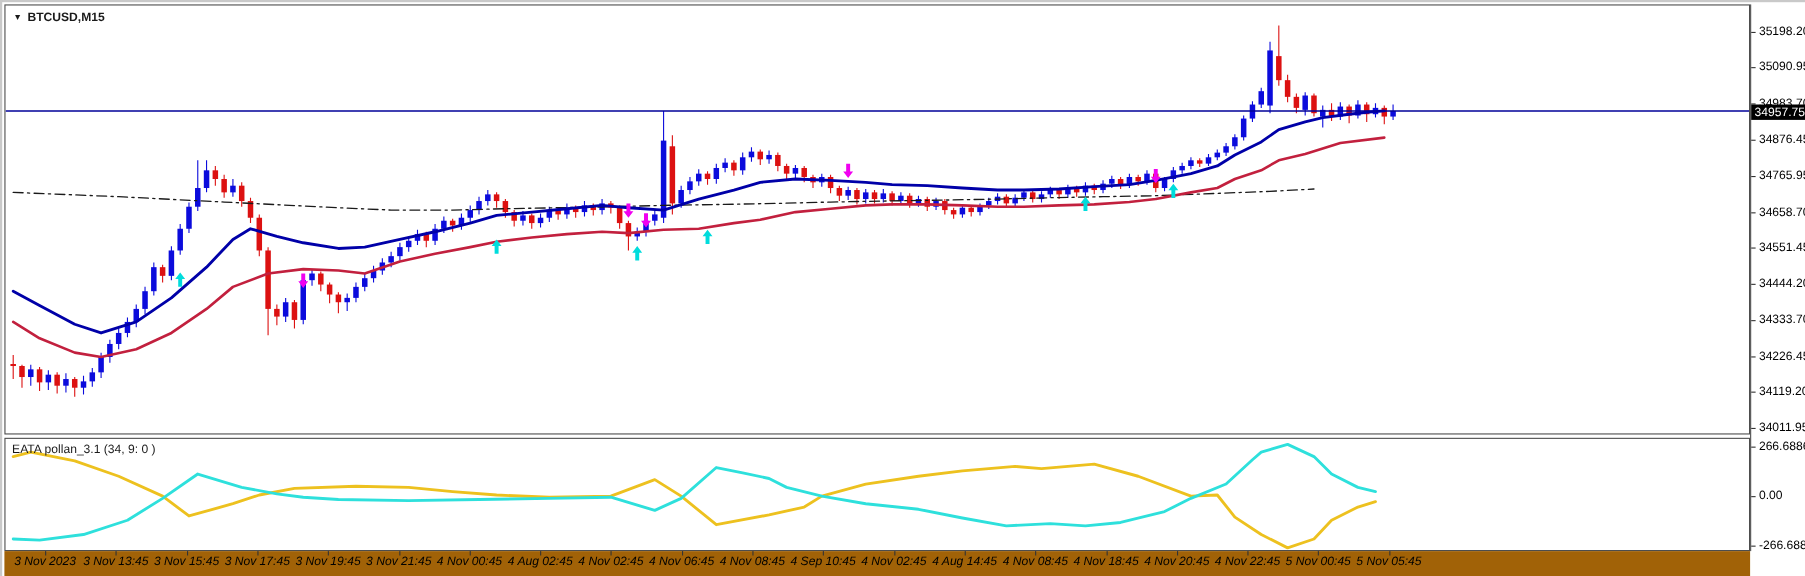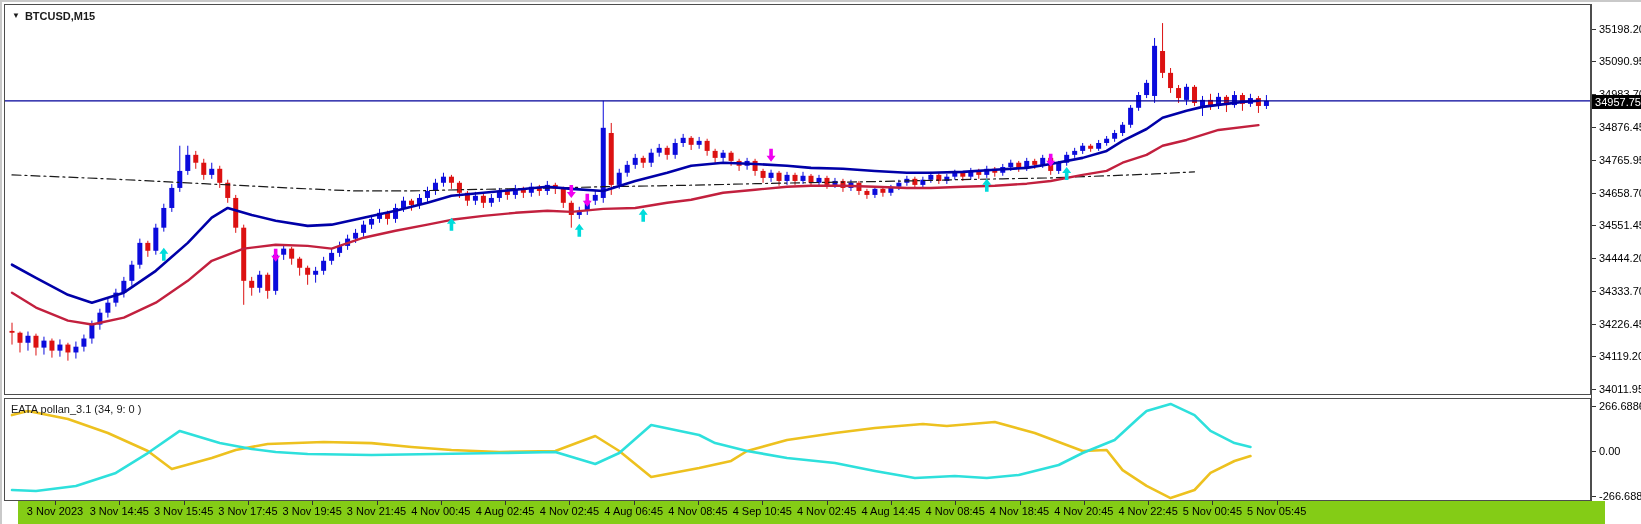--- a/index.html
+++ b/index.html
@@ -5,21 +5,21 @@
   html,body{margin:0;padding:0;background:#e9e9e9;}
   #root{
     position:relative;width:1641px;height:524px;background:#ffffff;
     font-family:"Liberation Sans",sans-serif;color:#000;
     border-top:2px solid #c9c9c9;border-left:2px solid #c9c9c9;box-sizing:border-box;
     overflow:hidden;
   }
   .panel{position:absolute;background:#fff;border:1px solid #4d4d4d;box-sizing:border-box;}
   #main-panel{left:2px;top:2px;width:1587px;height:391px;}
   #ind-panel{left:2px;top:396px;width:1587px;height:103px;}
-  #time-strip{position:absolute;left:16px;top:499px;width:1587px;height:23px;background:#84cc16;}
+  #time-strip{position:absolute;left:2px;top:499px;width:1587px;height:23px;background:#a16207;font-style:italic;}
   #axis-col{position:absolute;left:1589px;top:2px;width:52px;height:497px;background:#fff;border-left:1px solid #4d4d4d;box-sizing:border-box;}
   svg{position:absolute;left:0;top:0;}
   .sym-label{position:absolute;left:7px;top:5px;font-size:11px;font-weight:bold;color:#1a1a1a;display:flex;align-items:center;gap:5px;z-index:5;}
   .sym-label .tri{font-size:8px;line-height:1;}
   .ind-label{position:absolute;left:6px;top:4px;font-size:11px;color:#1a1a1a;z-index:5;}
   .tick-label{position:absolute;font-size:11px;white-space:nowrap;color:#000;}
   .y-tick{left:7px;}
   .y-dash{position:absolute;left:0;width:4px;height:1px;background:#333;}
   .t-label{position:absolute;top:4px;transform:translateX(-50%);font-size:11px;white-space:nowrap;color:#000;}
   .t-dash{position:absolute;top:0;width:1px;height:4px;background:#333;}
@@ -378,37 +378,37 @@
     <svg id="ind-svg" width="1585" height="101">
         <polyline points="7,16.071441 22.98,12.021753000000004 62.93,19.952392 102.88,33.957563 142.83,52.012422 166.8,70.06728100000001 206.75,58.930639 230.72,51 262.68,44.925468 318.61,43.069361 366.55,44.081783 406.5,47.962734 446.45,51 494.39,53.024844 550.32,52.012422 590.27,36.994828999999996 614.24,52.012422 646.2,77.99792 694.14,69.054859 726.1,61.967905 742.08,52.012422 782.03,41.044517 829.97,33.957563 869.9200000000001,29.06419 917.86,25.014502 941.83,27.039346000000002 989.77,22.989658 1029.72,33.957563 1077.66,52.012422 1101.63,51 1117.6100000000001,71.079703 1141.58,86.940981 1165.55,99.090045 1189.52,90.990669 1205.5,73.948232 1229.47,61.967905 1245.45,57.074532" fill="none" stroke="#edc11f" stroke-width="2.6" stroke-linejoin="round" stroke-linecap="round"></polyline>
         <polyline points="7,90.990669 30.97,92.003091 70.92,86.940981 110.87,73.948232 142.83,54.037266 174.79,31.932719 214.74,44.081783 246.70000000000002,49.987578 270.67,53.024844 302.63,55.049688 366.55,56.06211 430.47,55.049688 494.39,54.037266 550.32,53.024844 590.27,65.005171 614.24,54.037266 646.2,26.026924 670.1700000000001,30.920297 694.14,35.982407 710.12,44.081783 742.08,52.012422 782.03,58.930639 829.97,63.992749 869.9200000000001,71.923388 909.87,79.01034200000001 949.82,76.985498 981.78,79.01034200000001 1013.74,75.97307599999999 1053.69,66.017593 1077.66,54.037266 1109.6200000000001,41.044517 1133.59,18.939970000000002 1141.58,12.021753000000004 1165.55,4.934798999999998 1189.52,16.071441 1205.5,31.932719 1229.47,44.081783 1245.45,47.962734" fill="none" stroke="#2ee0dc" stroke-width="2.6" stroke-linejoin="round" stroke-linecap="round"></polyline>
       </svg>
   </div>
 
   <div id="time-strip">
       <div class="t-dash" style="left: 37px;"></div>
       <div class="t-label" style="left: 37px;">3 Nov 2023</div>
       <div class="t-dash" style="left: 101.3px;"></div>
-      <div class="t-label" style="left: 101.3px;">3 Nov 14:45</div>
+      <div class="t-label" style="left: 101.3px;">3 Nov 13:45</div>
       <div class="t-dash" style="left: 165.6px;"></div>
       <div class="t-label" style="left: 165.6px;">3 Nov 15:45</div>
       <div class="t-dash" style="left: 229.9px;"></div>
       <div class="t-label" style="left: 229.9px;">3 Nov 17:45</div>
       <div class="t-dash" style="left: 294.2px;"></div>
       <div class="t-label" style="left: 294.2px;">3 Nov 19:45</div>
       <div class="t-dash" style="left: 358.5px;"></div>
       <div class="t-label" style="left: 358.5px;">3 Nov 21:45</div>
       <div class="t-dash" style="left: 422.8px;"></div>
       <div class="t-label" style="left: 422.8px;">4 Nov 00:45</div>
       <div class="t-dash" style="left: 487.1px;"></div>
       <div class="t-label" style="left: 487.1px;">4 Aug 02:45</div>
       <div class="t-dash" style="left: 551.4px;"></div>
       <div class="t-label" style="left: 551.4px;">4 Nov 02:45</div>
       <div class="t-dash" style="left: 615.7px;"></div>
-      <div class="t-label" style="left: 615.7px;">4 Aug 06:45</div>
+      <div class="t-label" style="left: 615.7px;">4 Nov 06:45</div>
       <div class="t-dash" style="left: 680px;"></div>
       <div class="t-label" style="left: 680px;">4 Nov 08:45</div>
       <div class="t-dash" style="left: 744.3px;"></div>
       <div class="t-label" style="left: 744.3px;">4 Sep 10:45</div>
       <div class="t-dash" style="left: 808.6px;"></div>
       <div class="t-label" style="left: 808.6px;">4 Nov 02:45</div>
       <div class="t-dash" style="left: 872.9px;"></div>
       <div class="t-label" style="left: 872.9px;">4 Aug 14:45</div>
       <div class="t-dash" style="left: 937.2px;"></div>
       <div class="t-label" style="left: 937.2px;">4 Nov 08:45</div>

